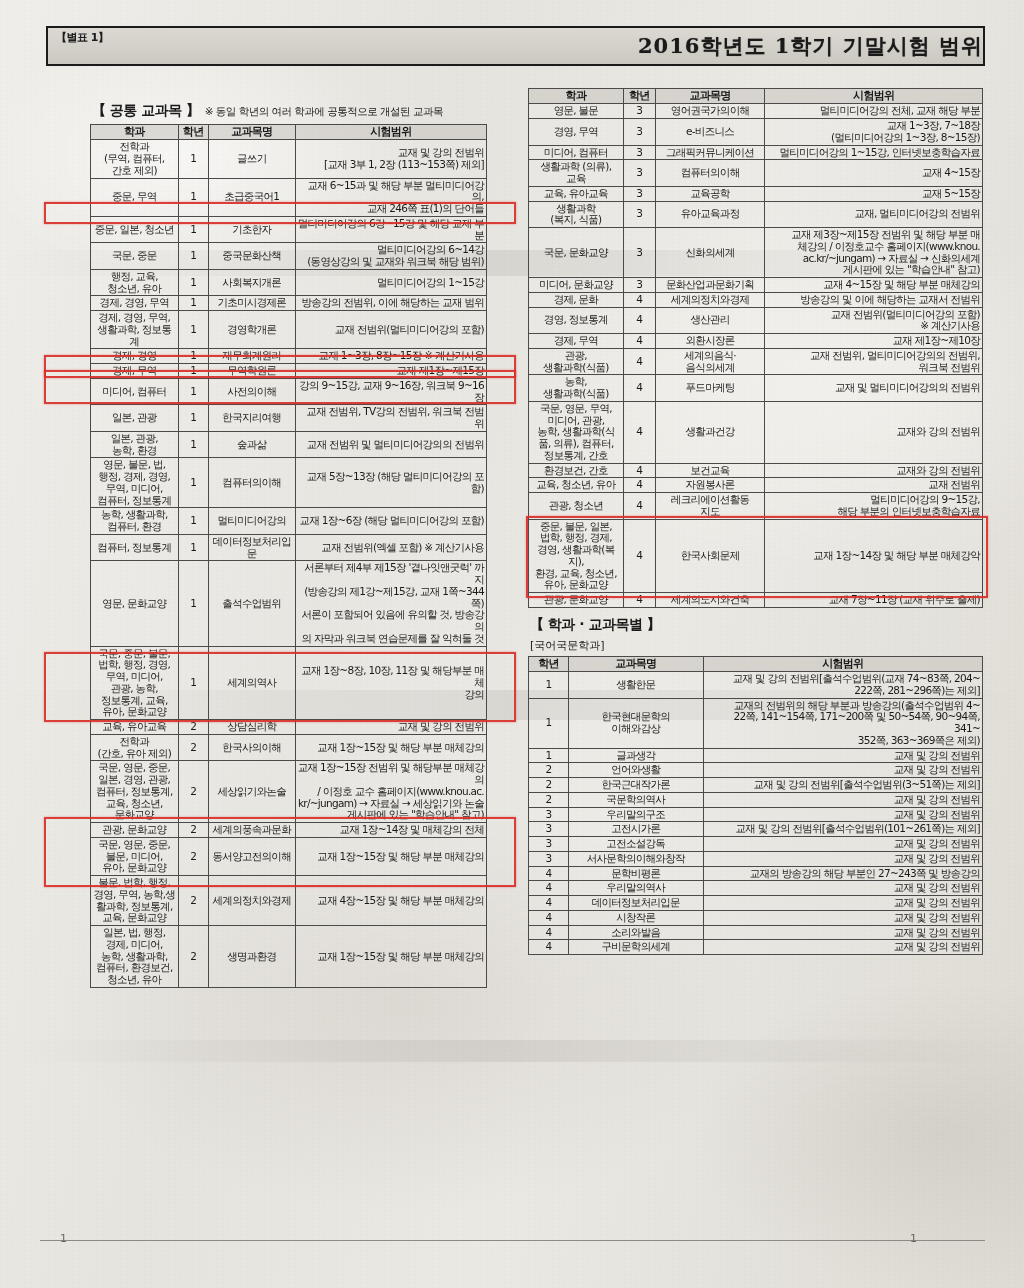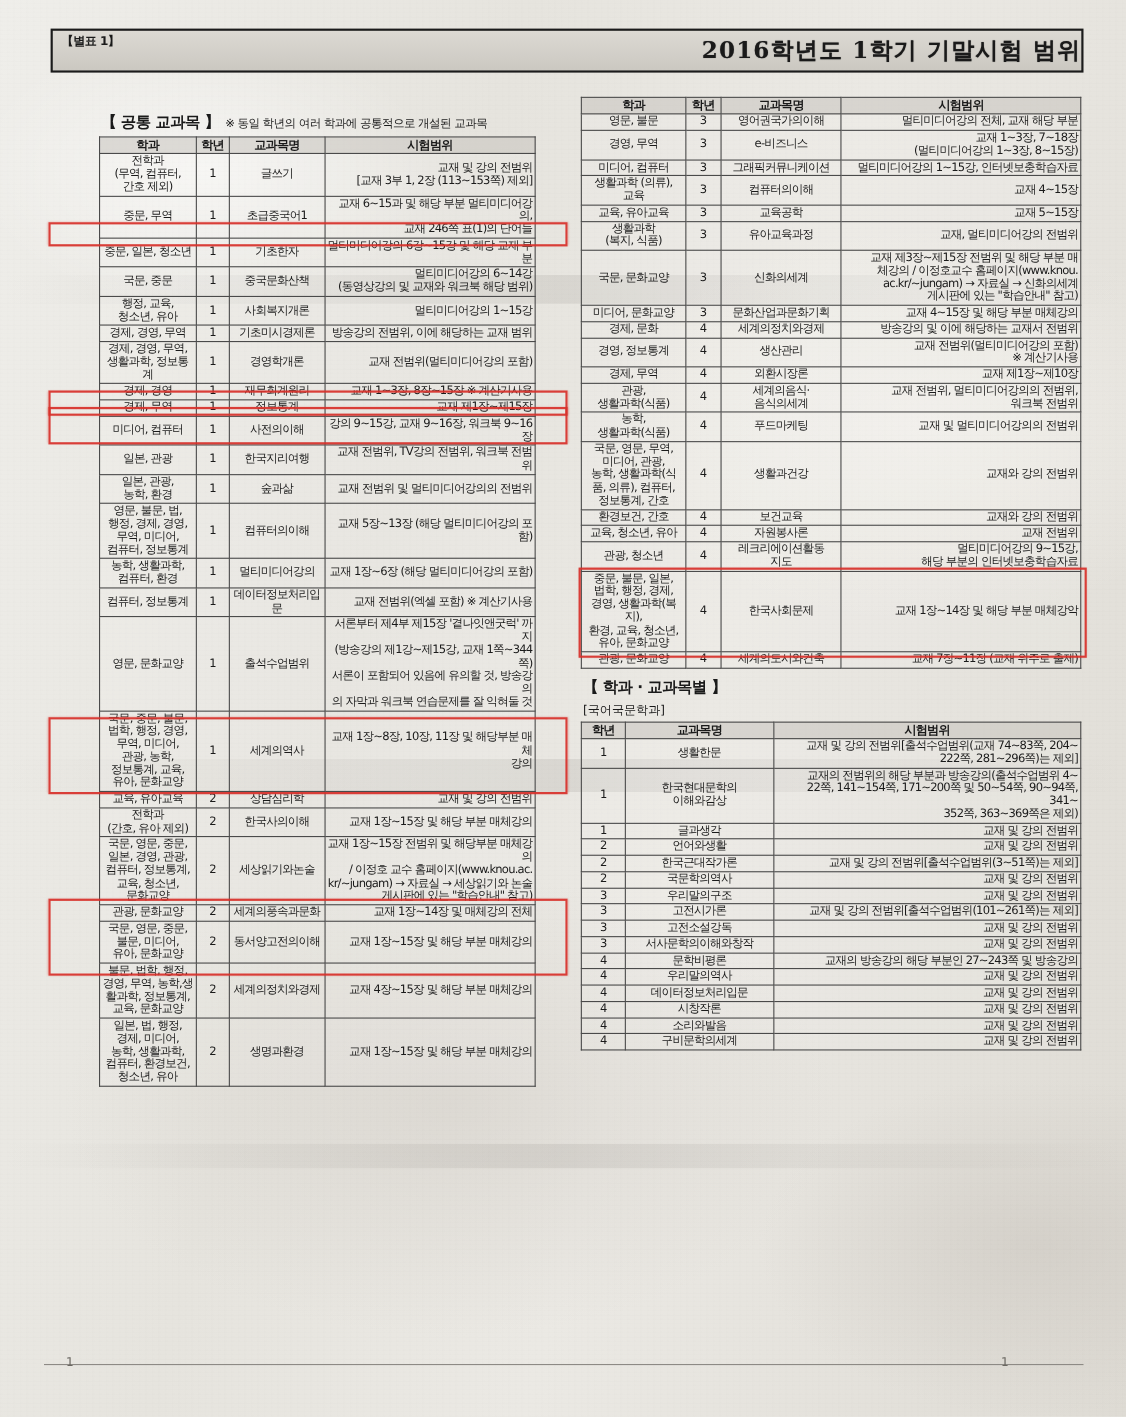--- a/index.html
+++ b/index.html
@@ -176,21 +176,21 @@
         </tr>
         <tr>
           <td class="c">경제, 경영</td>
           <td class="c">1</td>
           <td class="c">재무회계원리</td>
           <td class="l">교재 1~3장, 8장~15장 ※ 계산기사용</td>
         </tr>
         <tr>
           <td class="c">경제, 무역</td>
           <td class="c">1</td>
-          <td class="c">정보통계</td>
+          <td class="c">무역학원론</td>
           <td class="l">교재 제1장~제15장</td>
         </tr>
         <tr>
           <td class="c">미디어, 컴퓨터</td>
           <td class="c">1</td>
           <td class="c">사전의이해</td>
           <td class="l">강의 9~15강, 교재 9~16장, 워크북 9~16장</td>
         </tr>
         <tr>
           <td class="c">일본, 관광</td>

